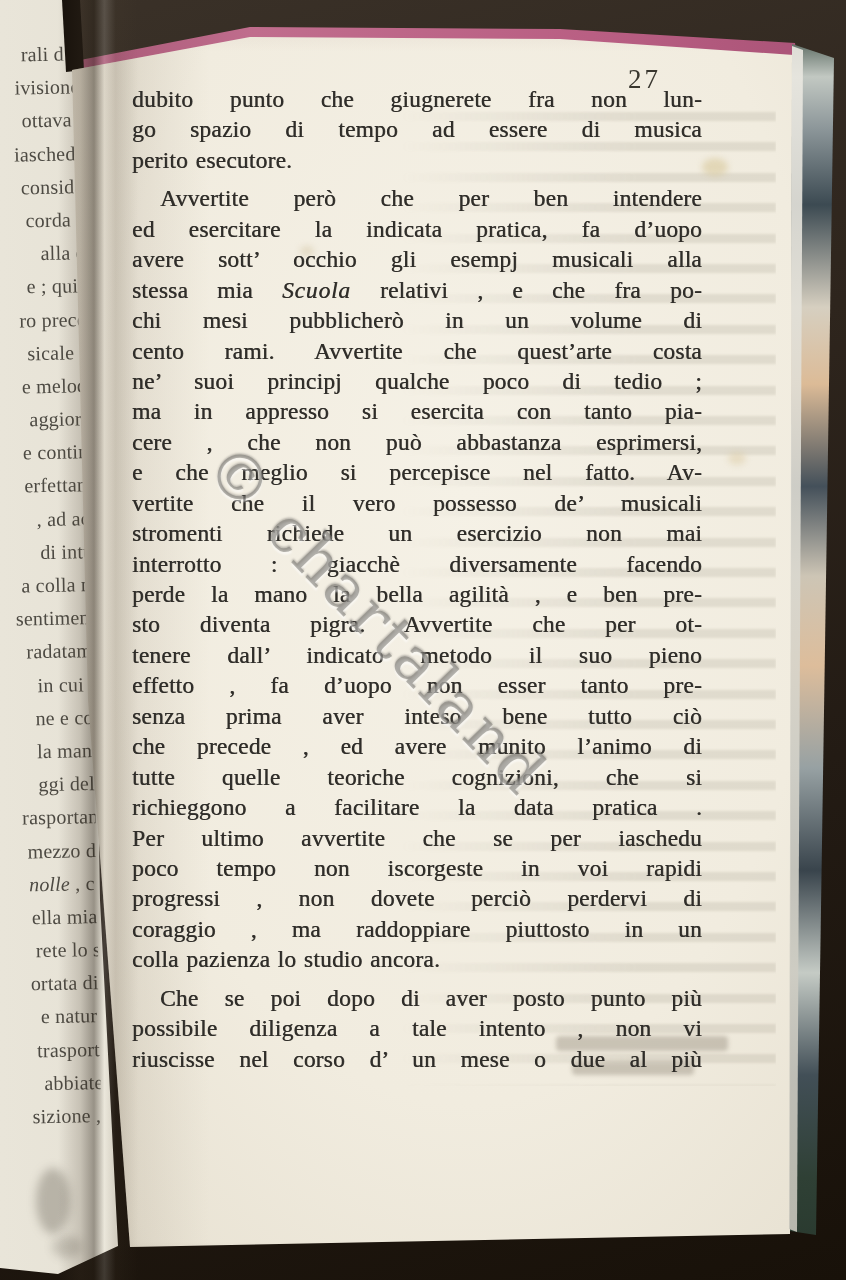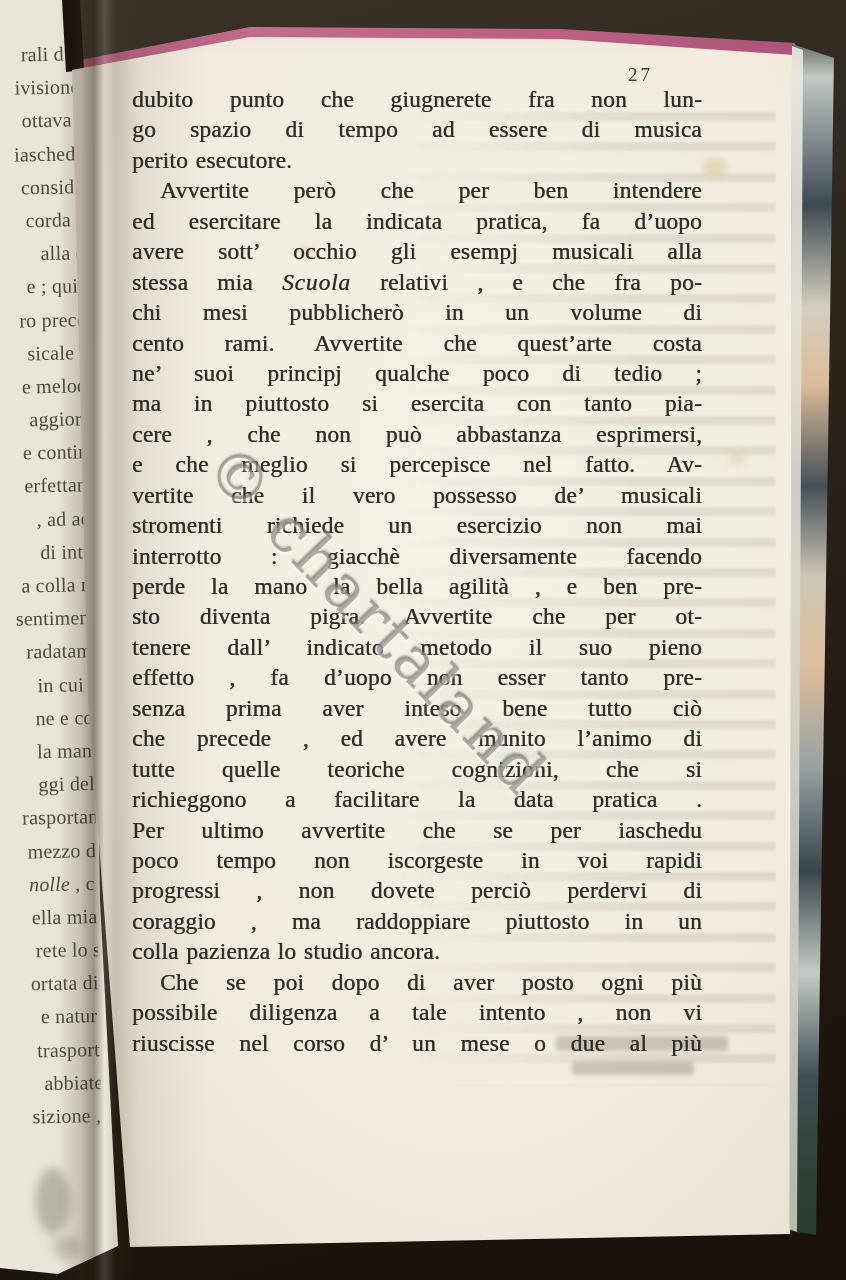--- a/index.html
+++ b/index.html
@@ -60,32 +60,32 @@
   .stain{position:absolute;border-radius:50%;filter:blur(3px);}
   .stain.a{left:702px;top:158px;width:26px;height:18px;background:rgba(214,196,150,.55);}
   .stain.b{left:728px;top:452px;width:18px;height:13px;background:rgba(214,196,150,.40);}
   .stain.c{left:300px;top:246px;width:14px;height:10px;background:rgba(200,184,140,.35);}
   
   .ghost-mark{position:absolute;background:rgba(110,100,84,.30);filter:blur(2px);border-radius:4px;}
   .ghost-mark.g1{left:556px;top:1036px;width:172px;height:15px;}
   .ghost-mark.g2{left:572px;top:1062px;width:122px;height:13px;}
   
   .page-number{
-    position:absolute;left:628px;top:64px;font-size:19px;letter-spacing:3px;color:#39372f;
+    position:absolute;left:628px;top:64px;font-size:27px;letter-spacing:3px;color:#39372f;
   }
   
   .main-text{
     position:absolute;left:132px;top:84px;width:570px;
     font-size:23.5px;line-height:30.45px;color:#2f2d29;
     letter-spacing:.2px;word-spacing:1.5px;
     text-shadow:.5px 0 0 rgba(47,45,41,.8);
   }
   .main-text .tl{height:30.45px;white-space:nowrap;text-align:justify;text-align-last:justify;}
   .main-text .tl.no-just{text-align-last:left;}
-  .main-text .tl.indent{padding-left:28px;}
+  .main-text .tl.indent{padding-left:28px;margin-top:8px;}
   .main-text i{letter-spacing:.8px;font-family:Liberation Serif, serif;}
   
   .fold-shadow{
     position:absolute;left:58px;top:0;width:80px;height:1280px;
     background:linear-gradient(90deg,rgba(60,50,40,0) 0%,rgba(70,58,44,.20) 28%,rgba(42,34,24,.42) 45%,rgba(255,253,244,.16) 58%,rgba(80,68,50,.12) 72%,rgba(80,68,50,0) 100%);
   }
   
   .fore-edge{
     clip-path:polygon(792px 44px,834px 58px,816px 1235px,790px 1231px);
     background:linear-gradient(180deg,#2e4a38 0%,#53635a 3%,#c2c8c2 6%,#8d979a 10%,#3c4a52 16%,#d6cfc0 24%,#dcbb97 30%,#44505a 38%,#cdc5b5 45%,#ddbd9b 52%,#97a1a3 60%,#39444c 68%,#c5cbc5 76%,#424f57 84%,#2f4035 92%,#27372c 100%);
@@ -176,40 +176,40 @@
         <div class="tl">dubito punto che giugnerete fra non lun-</div>
         <div class="tl">go spazio di tempo ad essere di musica</div>
         <div class="tl no-just">perito esecutore.</div>
         <div class="tl indent">Avvertite però che per ben intendere</div>
         <div class="tl">ed esercitare la indicata pratica, fa d’uopo</div>
         <div class="tl">avere sott’ occhio gli esempj musicali alla</div>
         <div class="tl">stessa mia <i>Scuola</i> relativi , e che fra po-</div>
         <div class="tl">chi mesi pubblicherò in un volume di</div>
         <div class="tl">cento rami. Avvertite che quest’arte costa</div>
         <div class="tl">ne’ suoi principj qualche poco di tedio ;</div>
-        <div class="tl">ma in piuttosto si esercita con tanto pia-</div>
+        <div class="tl">ma in appresso si esercita con tanto pia-</div>
         <div class="tl">cere , che non può abbastanza esprimersi,</div>
         <div class="tl">e che meglio si percepisce nel fatto. Av-</div>
         <div class="tl">vertite che il vero possesso de’ musicali</div>
         <div class="tl">stromenti richiede un esercizio non mai</div>
         <div class="tl">interrotto : giacchè diversamente facendo</div>
         <div class="tl">perde la mano la bella agilità , e ben pre-</div>
         <div class="tl">sto diventa pigra. Avvertite che per ot-</div>
         <div class="tl">tenere dall’ indicato metodo il suo pieno</div>
         <div class="tl">effetto , fa d’uopo non esser tanto pre-</div>
         <div class="tl">senza prima aver inteso bene tutto ciò</div>
         <div class="tl">che precede , ed avere munito l’animo di</div>
         <div class="tl">tutte quelle teoriche cognizioni, che si</div>
         <div class="tl">richieggono a facilitare la data pratica .</div>
         <div class="tl">Per ultimo avvertite che se per iaschedu</div>
         <div class="tl">poco tempo non iscorgeste in voi rapidi</div>
         <div class="tl">progressi , non dovete perciò perdervi di</div>
         <div class="tl">coraggio , ma raddoppiare piuttosto in un</div>
         <div class="tl no-just">colla pazienza lo studio ancora.</div>
-        <div class="tl indent">Che se poi dopo di aver posto ogni più</div>
+        <div class="tl indent">Che se poi dopo di aver posto punto più</div>
         <div class="tl">possibile diligenza a tale intento , non vi</div>
         <div class="tl">riuscisse nel corso d’ un mese o due al più</div>
       </div>
   </div>
 
   <div class="layer fold-shadow"></div>
 
   <div class="layer fore-edge"></div>
   <div class="layer fore-edge-highlight"></div>
 

